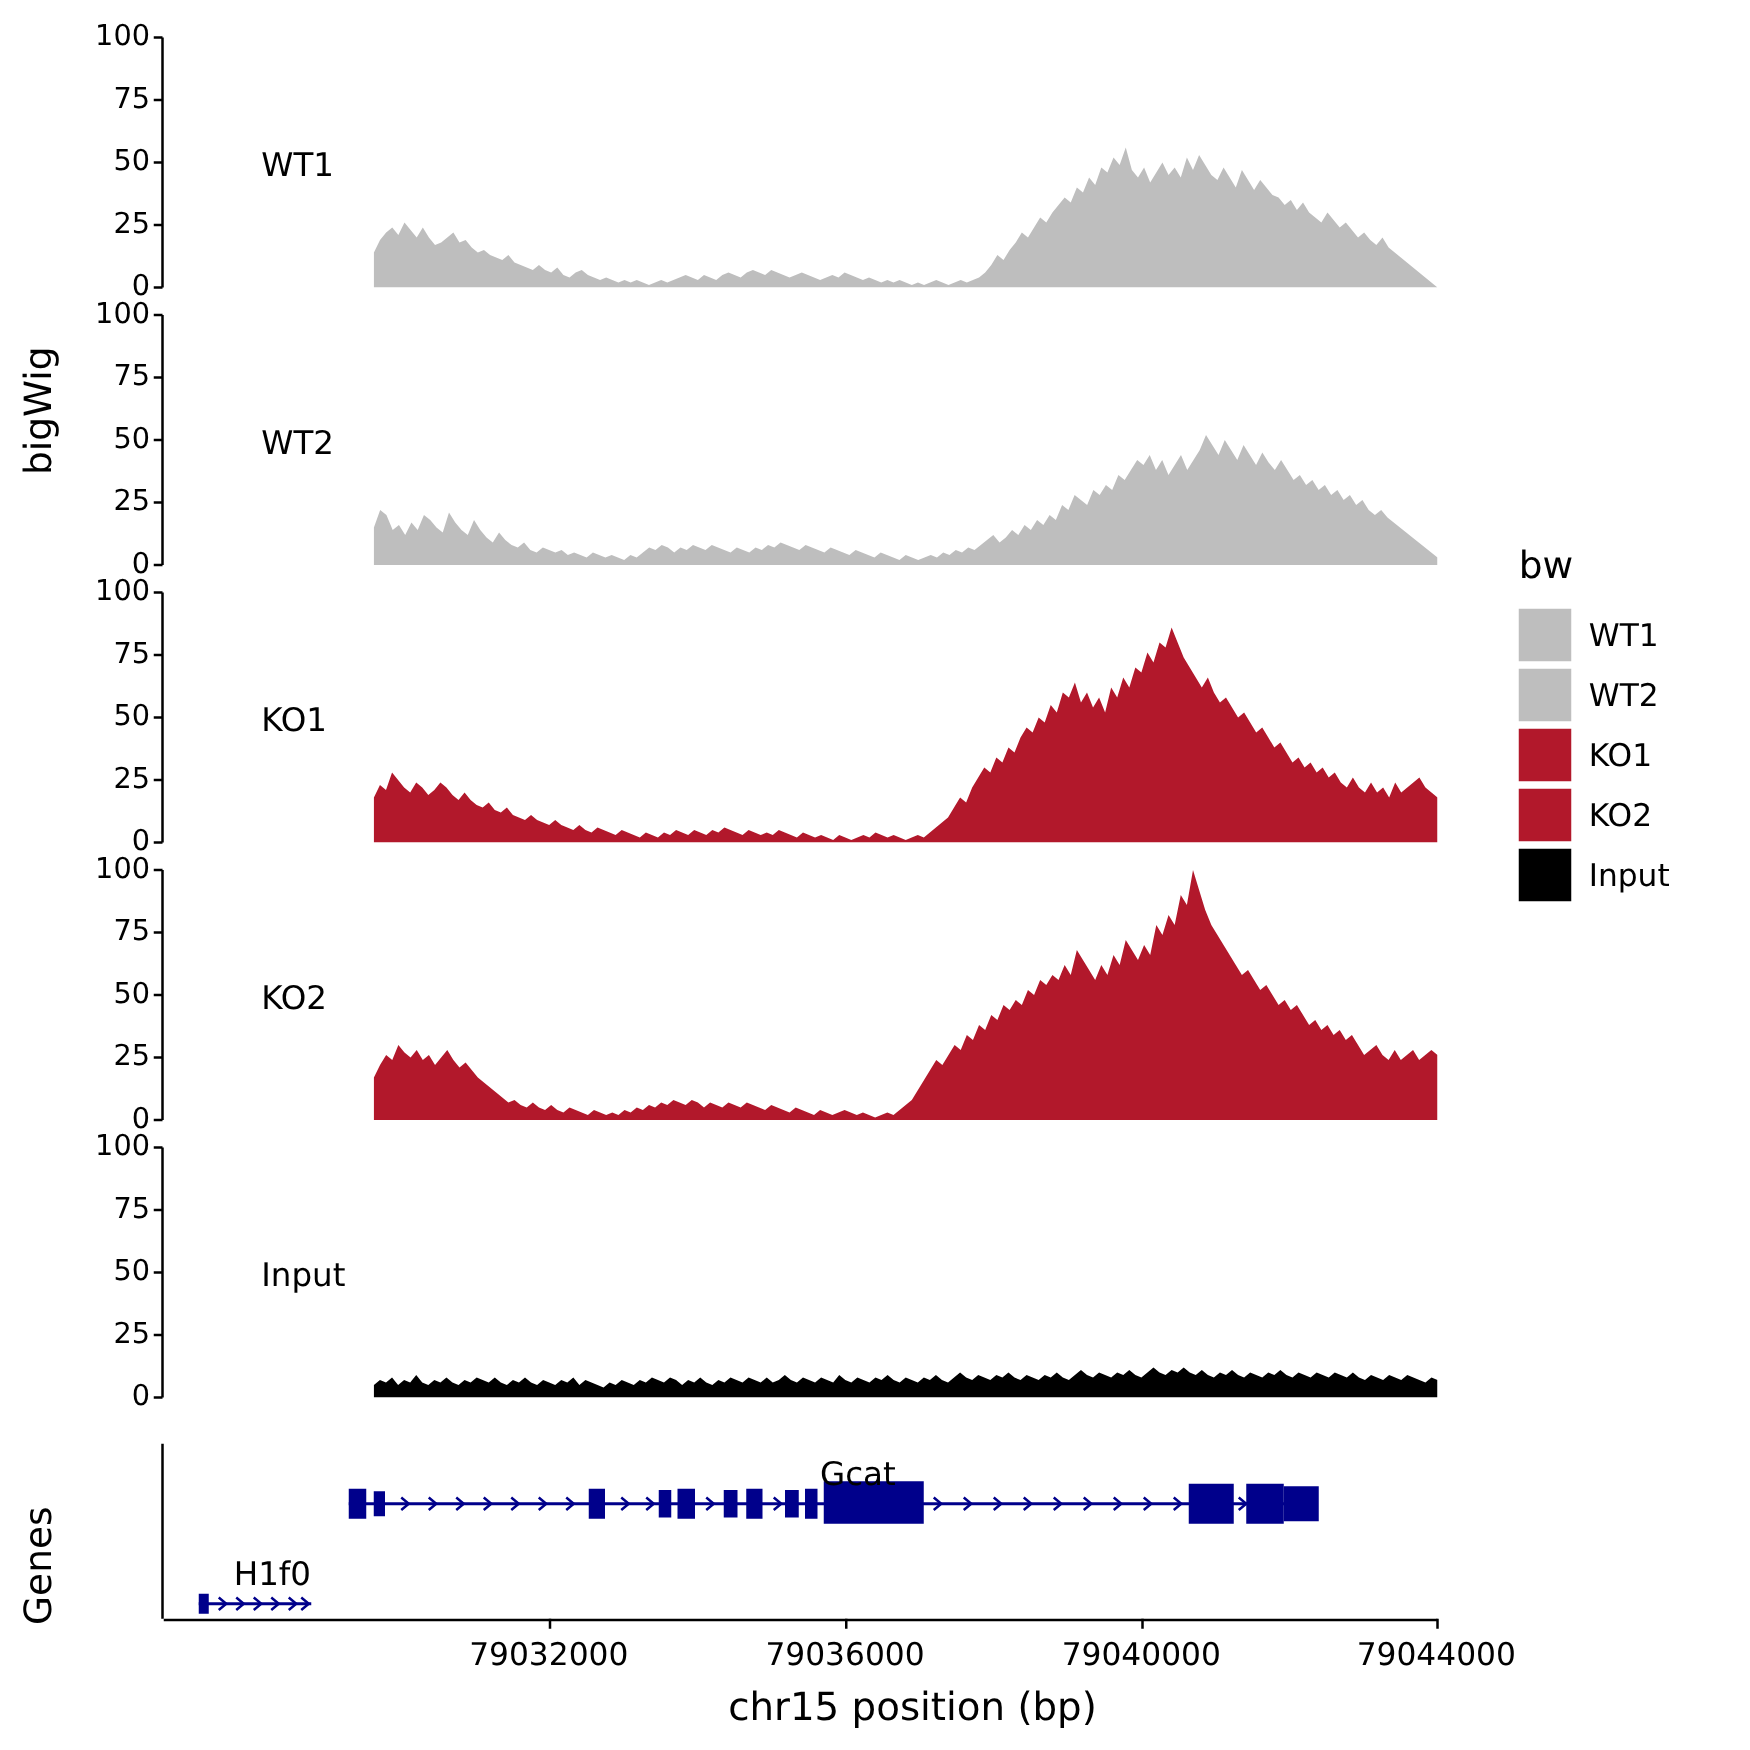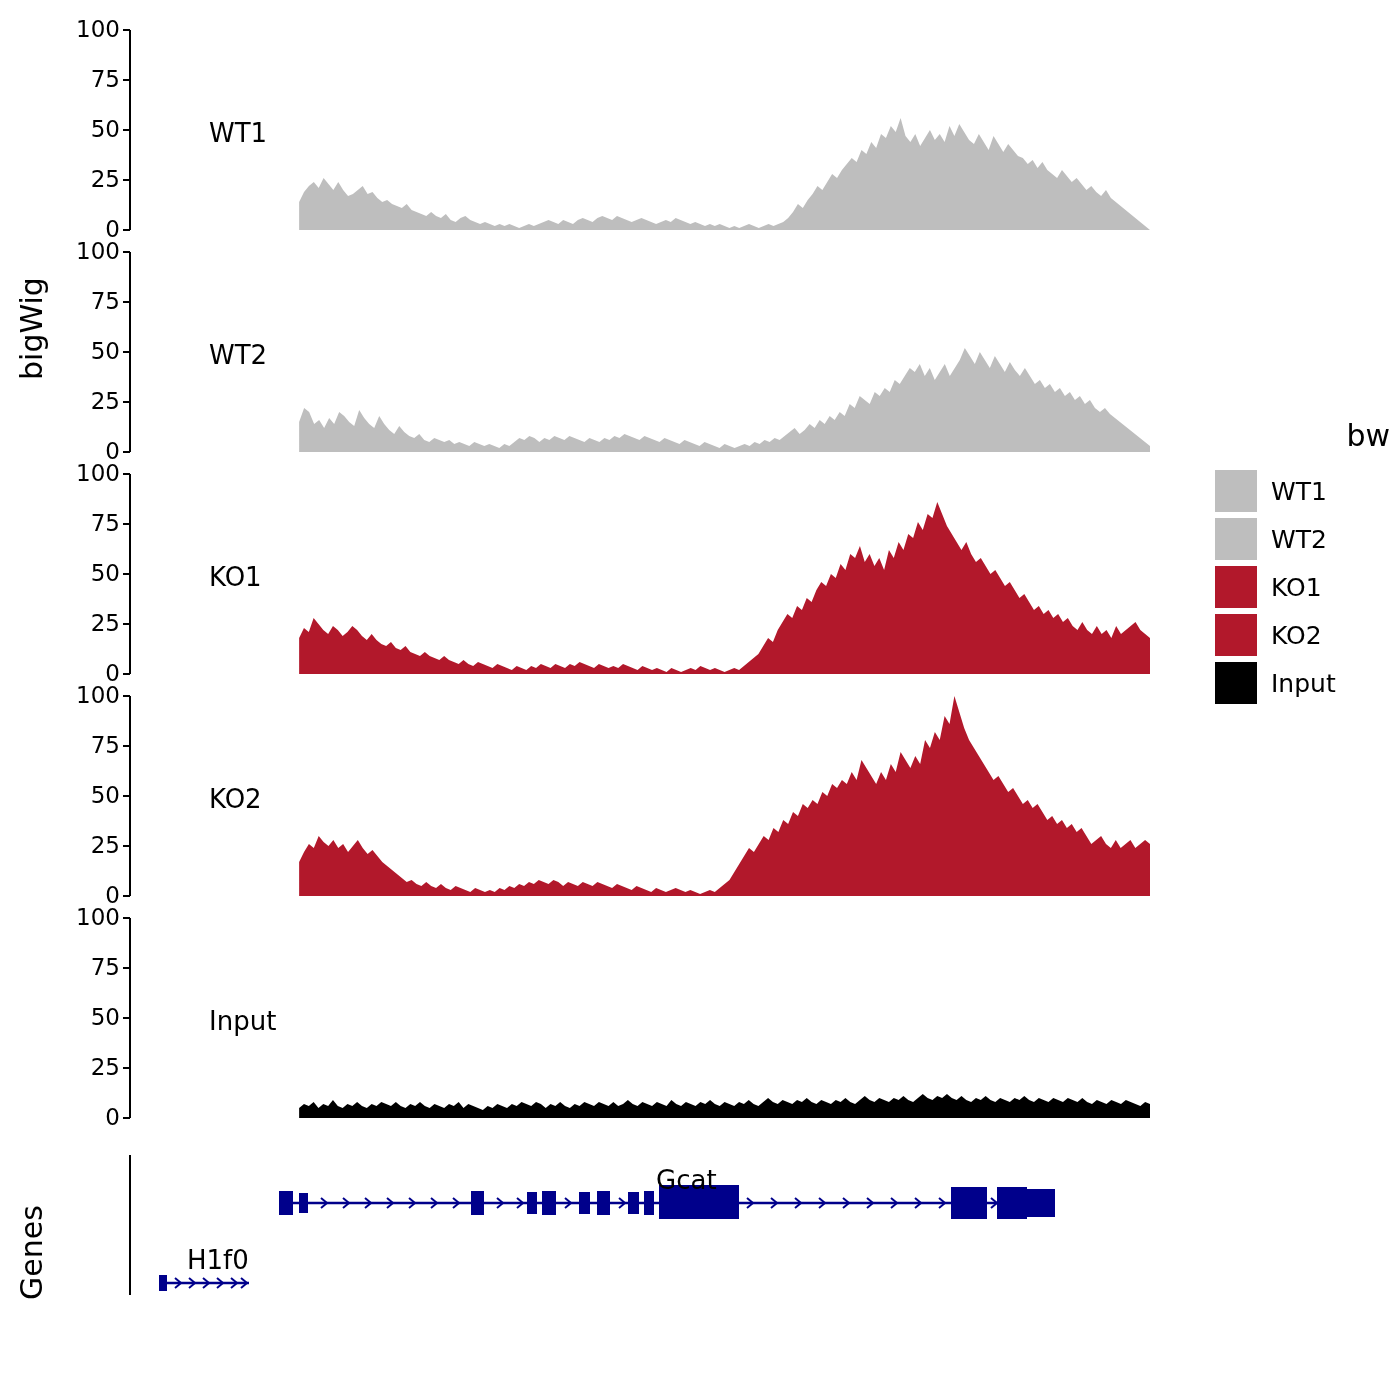--- a/index.html
+++ b/index.html
@@ -87,23 +87,22 @@
     position: absolute;
     font-size: 26px;
     white-space: nowrap;
   }
   svg { display: block; }
 
   
   .legend {
     position: absolute;
     left: 1215px;
-    top: 418px;
+    top: 435px;
     width: 175px;
-    text-align: right;
   }
   .legend-title {
     font-size: 30px;
     margin-bottom: 14px;
   }
   .legend-row {
     display: flex;
     align-items: center;
     height: 48px;
   }
@@ -337,20 +336,32 @@
             <path d="M100 123 L106 128 L100 133"></path>
               <path d="M110 123 L116 128 L110 133"></path>
           </g>
         </g>
       </svg>
       <div class="gene-name" style="left:525px;top:10px;">Gcat</div>
       <div class="gene-name" style="left:56px;top:90px;">H1f0</div>
     </div>
   </div>
 
+  <div class="xaxis">
+    <div class="xaxis-line"></div>
+    <div class="xtick" style="left:308px;"></div>
+    <div class="xtick" style="left:545px;"></div>
+    <div class="xtick" style="left:782px;"></div>
+    <div class="xtick" style="left:1018px;"></div>
+    <div class="xticklabel" style="left:308px;">79032000</div>
+    <div class="xticklabel" style="left:545px;">79036000</div>
+    <div class="xticklabel" style="left:782px;">79040000</div>
+    <div class="xticklabel" style="left:1018px;">79044000</div>
+  </div>
+  <div class="xtitle">chr15 position (bp)</div>
 
   <div class="legend">
     <div class="legend-title">bw</div>
     <div class="legend-row">
       <span class="legend-key" style="background:#BEBEBE;"></span>
       <span class="legend-label">WT1</span>
     </div>
     <div class="legend-row">
       <span class="legend-key" style="background:#BEBEBE;"></span>
       <span class="legend-label">WT2</span>

